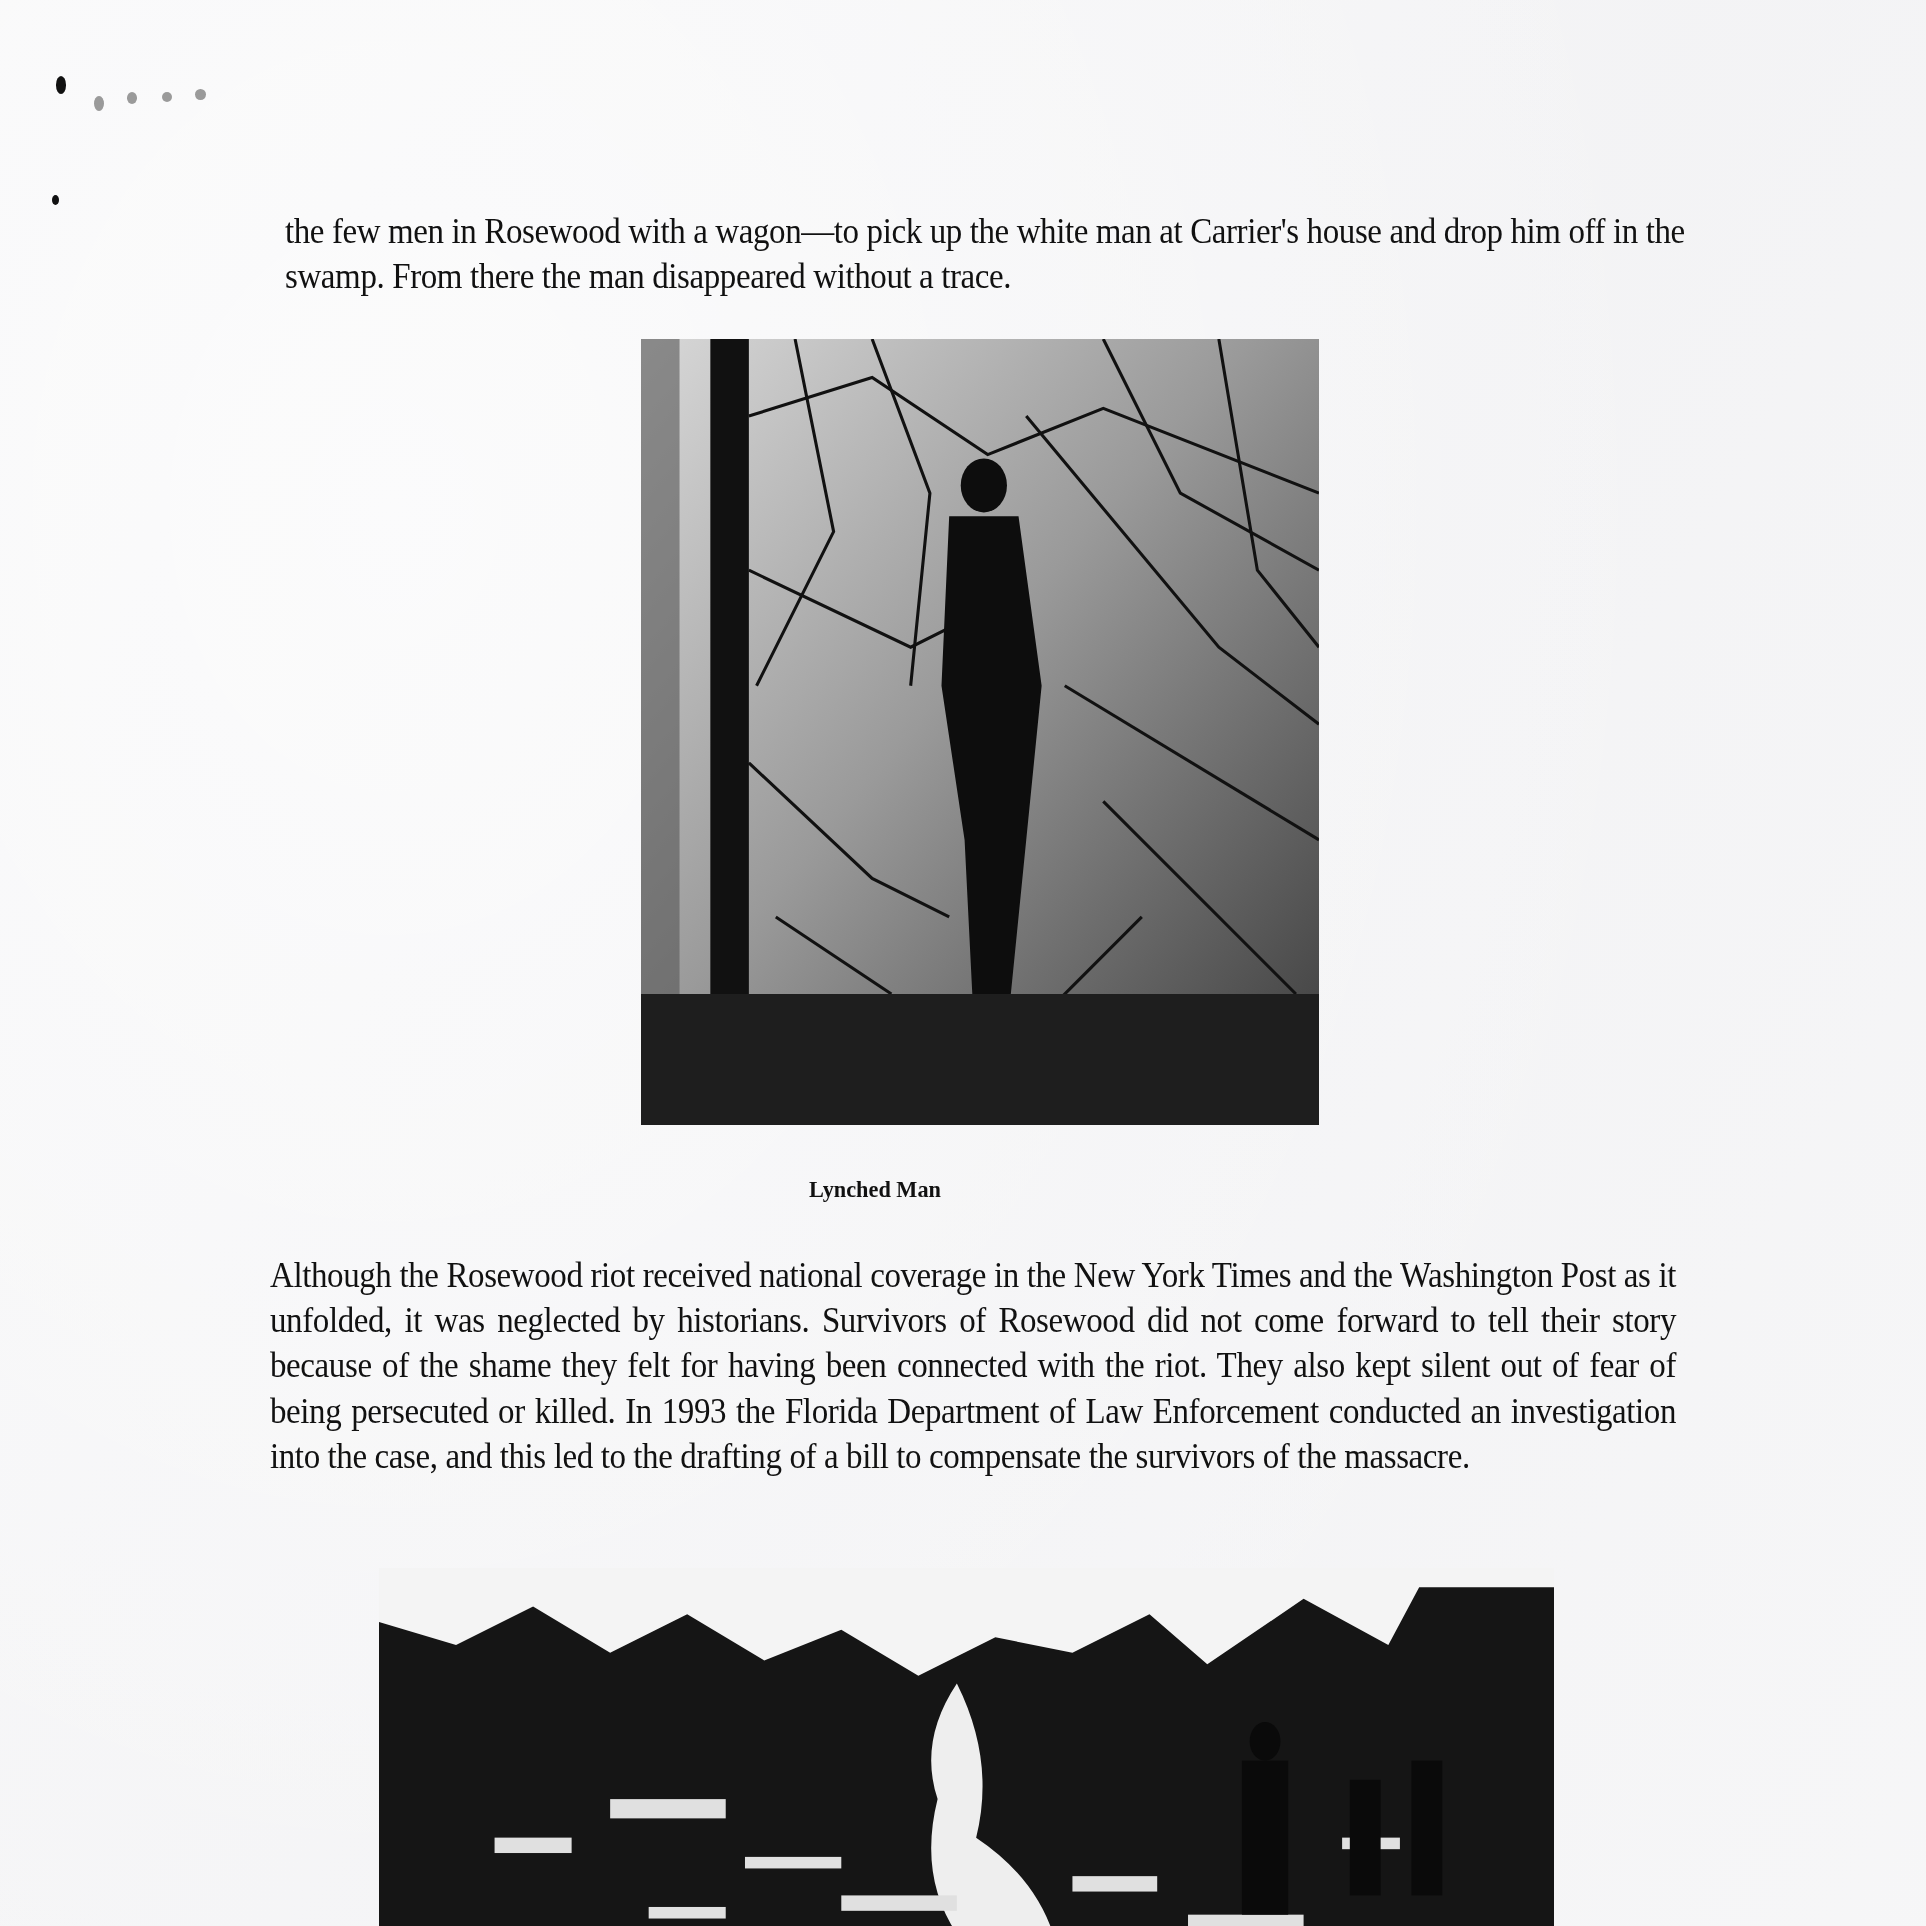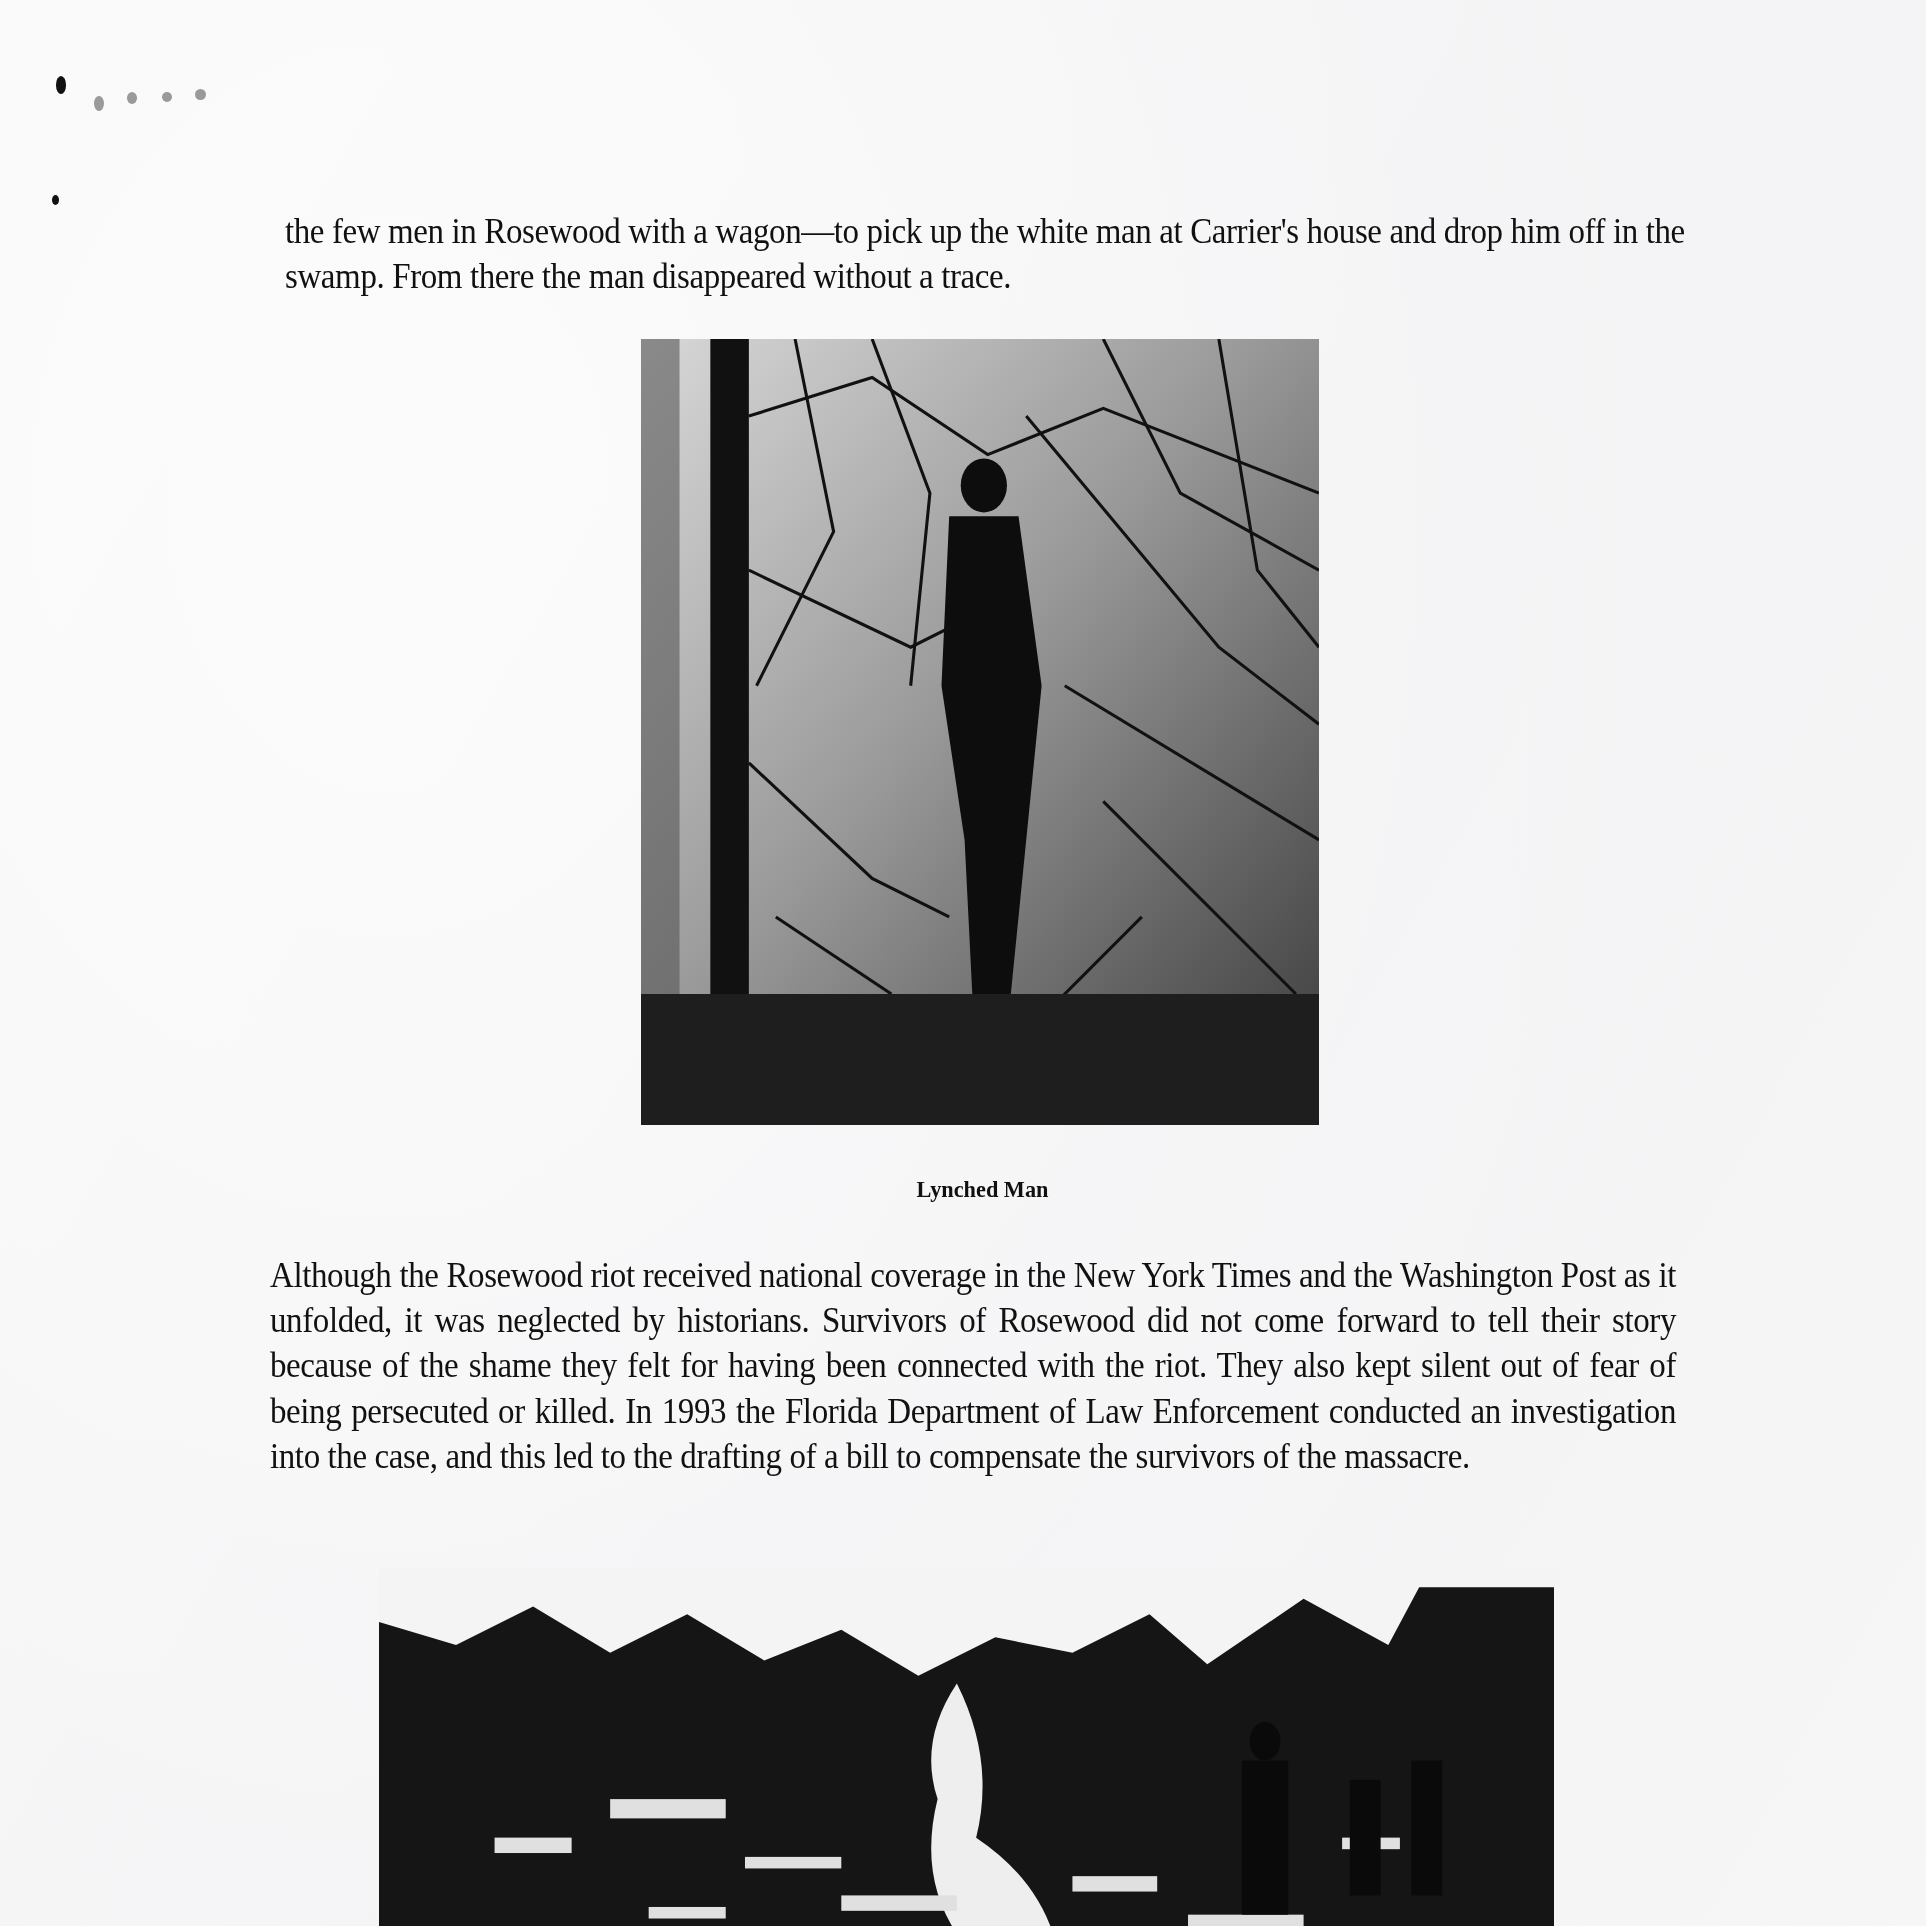--- a/index.html
+++ b/index.html
@@ -26,21 +26,20 @@
       transform: scaleY(1.08);
       transform-origin: top left;
     }
     #para1 { left: 285px; top: 208px; width: 1402px; text-align: left; }
     #para2 { left: 270px; top: 1252px; width: 1406px; }
 
     .caption {
       position: absolute;
       font-weight: bold;
       font-size: 22.3px;
-      text-align: center;
     }
     #cap1 { left: 809px; top: 1177px; width: 347px; }
 
     .photo {
       position: absolute; overflow: hidden;
       background: #1a1a1a;
     }
     #photo1 { left: 641px; top: 339px; width: 678px; height: 786px; }
     #photo2 { left: 379px; top: 1568px; width: 1175px; height: 416px; background: #141414; }
     .photo svg { display: block; width: 100%; height: 100%; }

